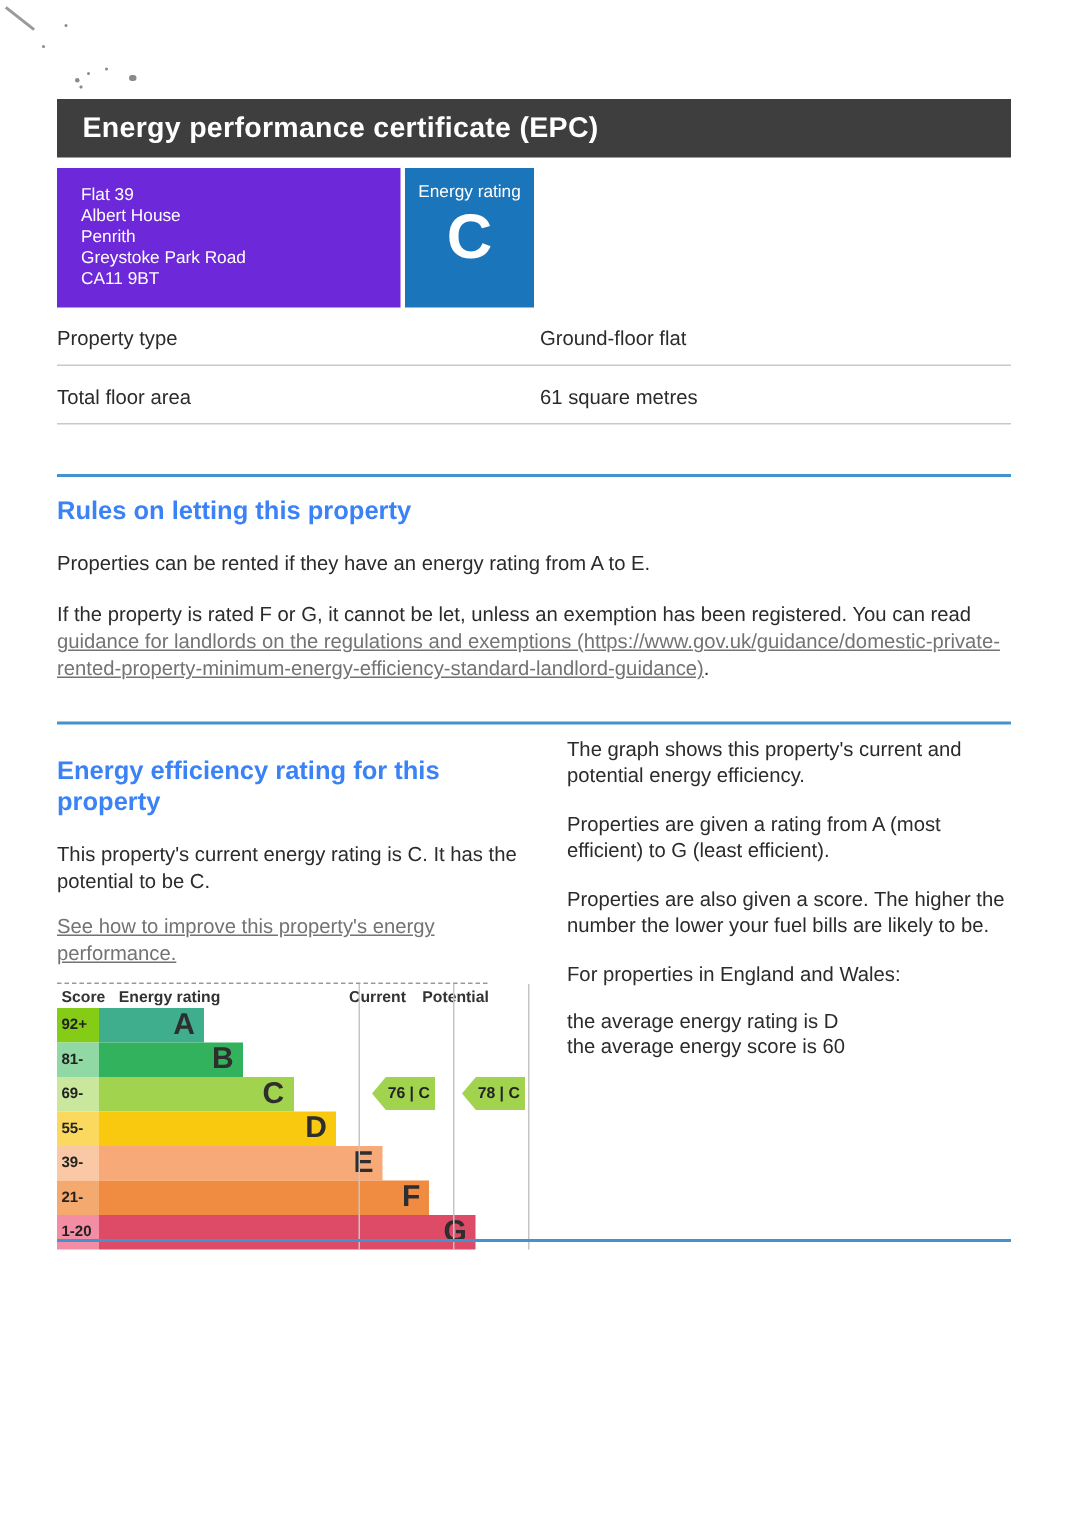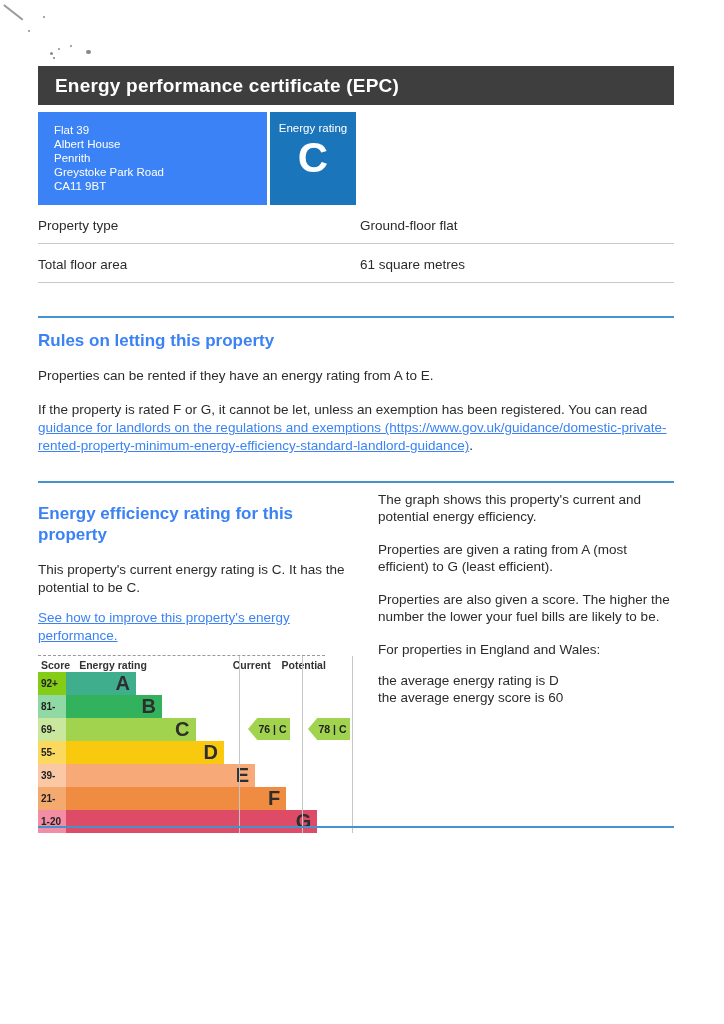--- a/index.html
+++ b/index.html
@@ -30,21 +30,21 @@
   .fact-row { display:flex; padding:13px 0 10px; border-bottom:1px solid #c9c9c9; font-size:13.5px; }
   .fact-label { flex:0 0 322px; }
 
   .rule-blue { height:2px; }
   .rule-1 { margin-top:33px; }
   .rule-2 { margin-top:26px; }
   .rule-bottom { position:absolute; left:38px; width:636px; top:826px; }
 
   h2.section { font-size:17px; font-weight:bold; color:#3b82f6; margin-top:12px; line-height:21px; }
   .body-p { font-size:13.5px; line-height:18px; margin-top:16px; }
-  a.doc-link { color:#3b82f6; text-decoration:underline; cursor:pointer; }
+  a.doc-link { color:#737373; text-decoration:underline; cursor:pointer; }
 
   .two-col { display:flex; margin-top:8px; }
   .left-col { flex:0 0 325px; }
   .right-col { flex:1; padding-left:15px; font-size:13.5px; line-height:17px; }
   .right-col p { margin-bottom:16px; }
   .right-col p.tight { margin-bottom:0; }
   .improve-link { display:inline-block; margin-top:12px; font-size:13.5px; line-height:18px; }
 
   
   .epc-chart { position:relative; width:287px; margin-top:10px; border-top:1px dashed #999; }
@@ -79,21 +79,21 @@
   <div class="speck" style="left:86px; top:50px; width:5px; height:4px; border-radius:2px;"></div>
   <div class="speck" style="left:53px; top:57px; width:1.5px; height:1.5px;"></div>
 
   <div class="doc">
 
     <div class="title-bar" style="background: rgb(62, 62, 62);">
       <span>Energy performance certificate (EPC)</span>
     </div>
 
     <div class="summary-box">
-      <div class="addr-panel" style="background: #3b82f6;">
+      <div class="addr-panel" style="background: #6d28d9;">
         <div>Flat 39</div>
         <div>Albert House</div>
         <div>Penrith</div>
         <div>Greystoke Park Road</div>
         <div>CA11 9BT</div>
       </div>
       <div class="rating-panel" style="background: rgb(27, 117, 187);">
         <div class="rating-label">Energy rating</div>
         <div class="rating-value">C</div>
       </div>

